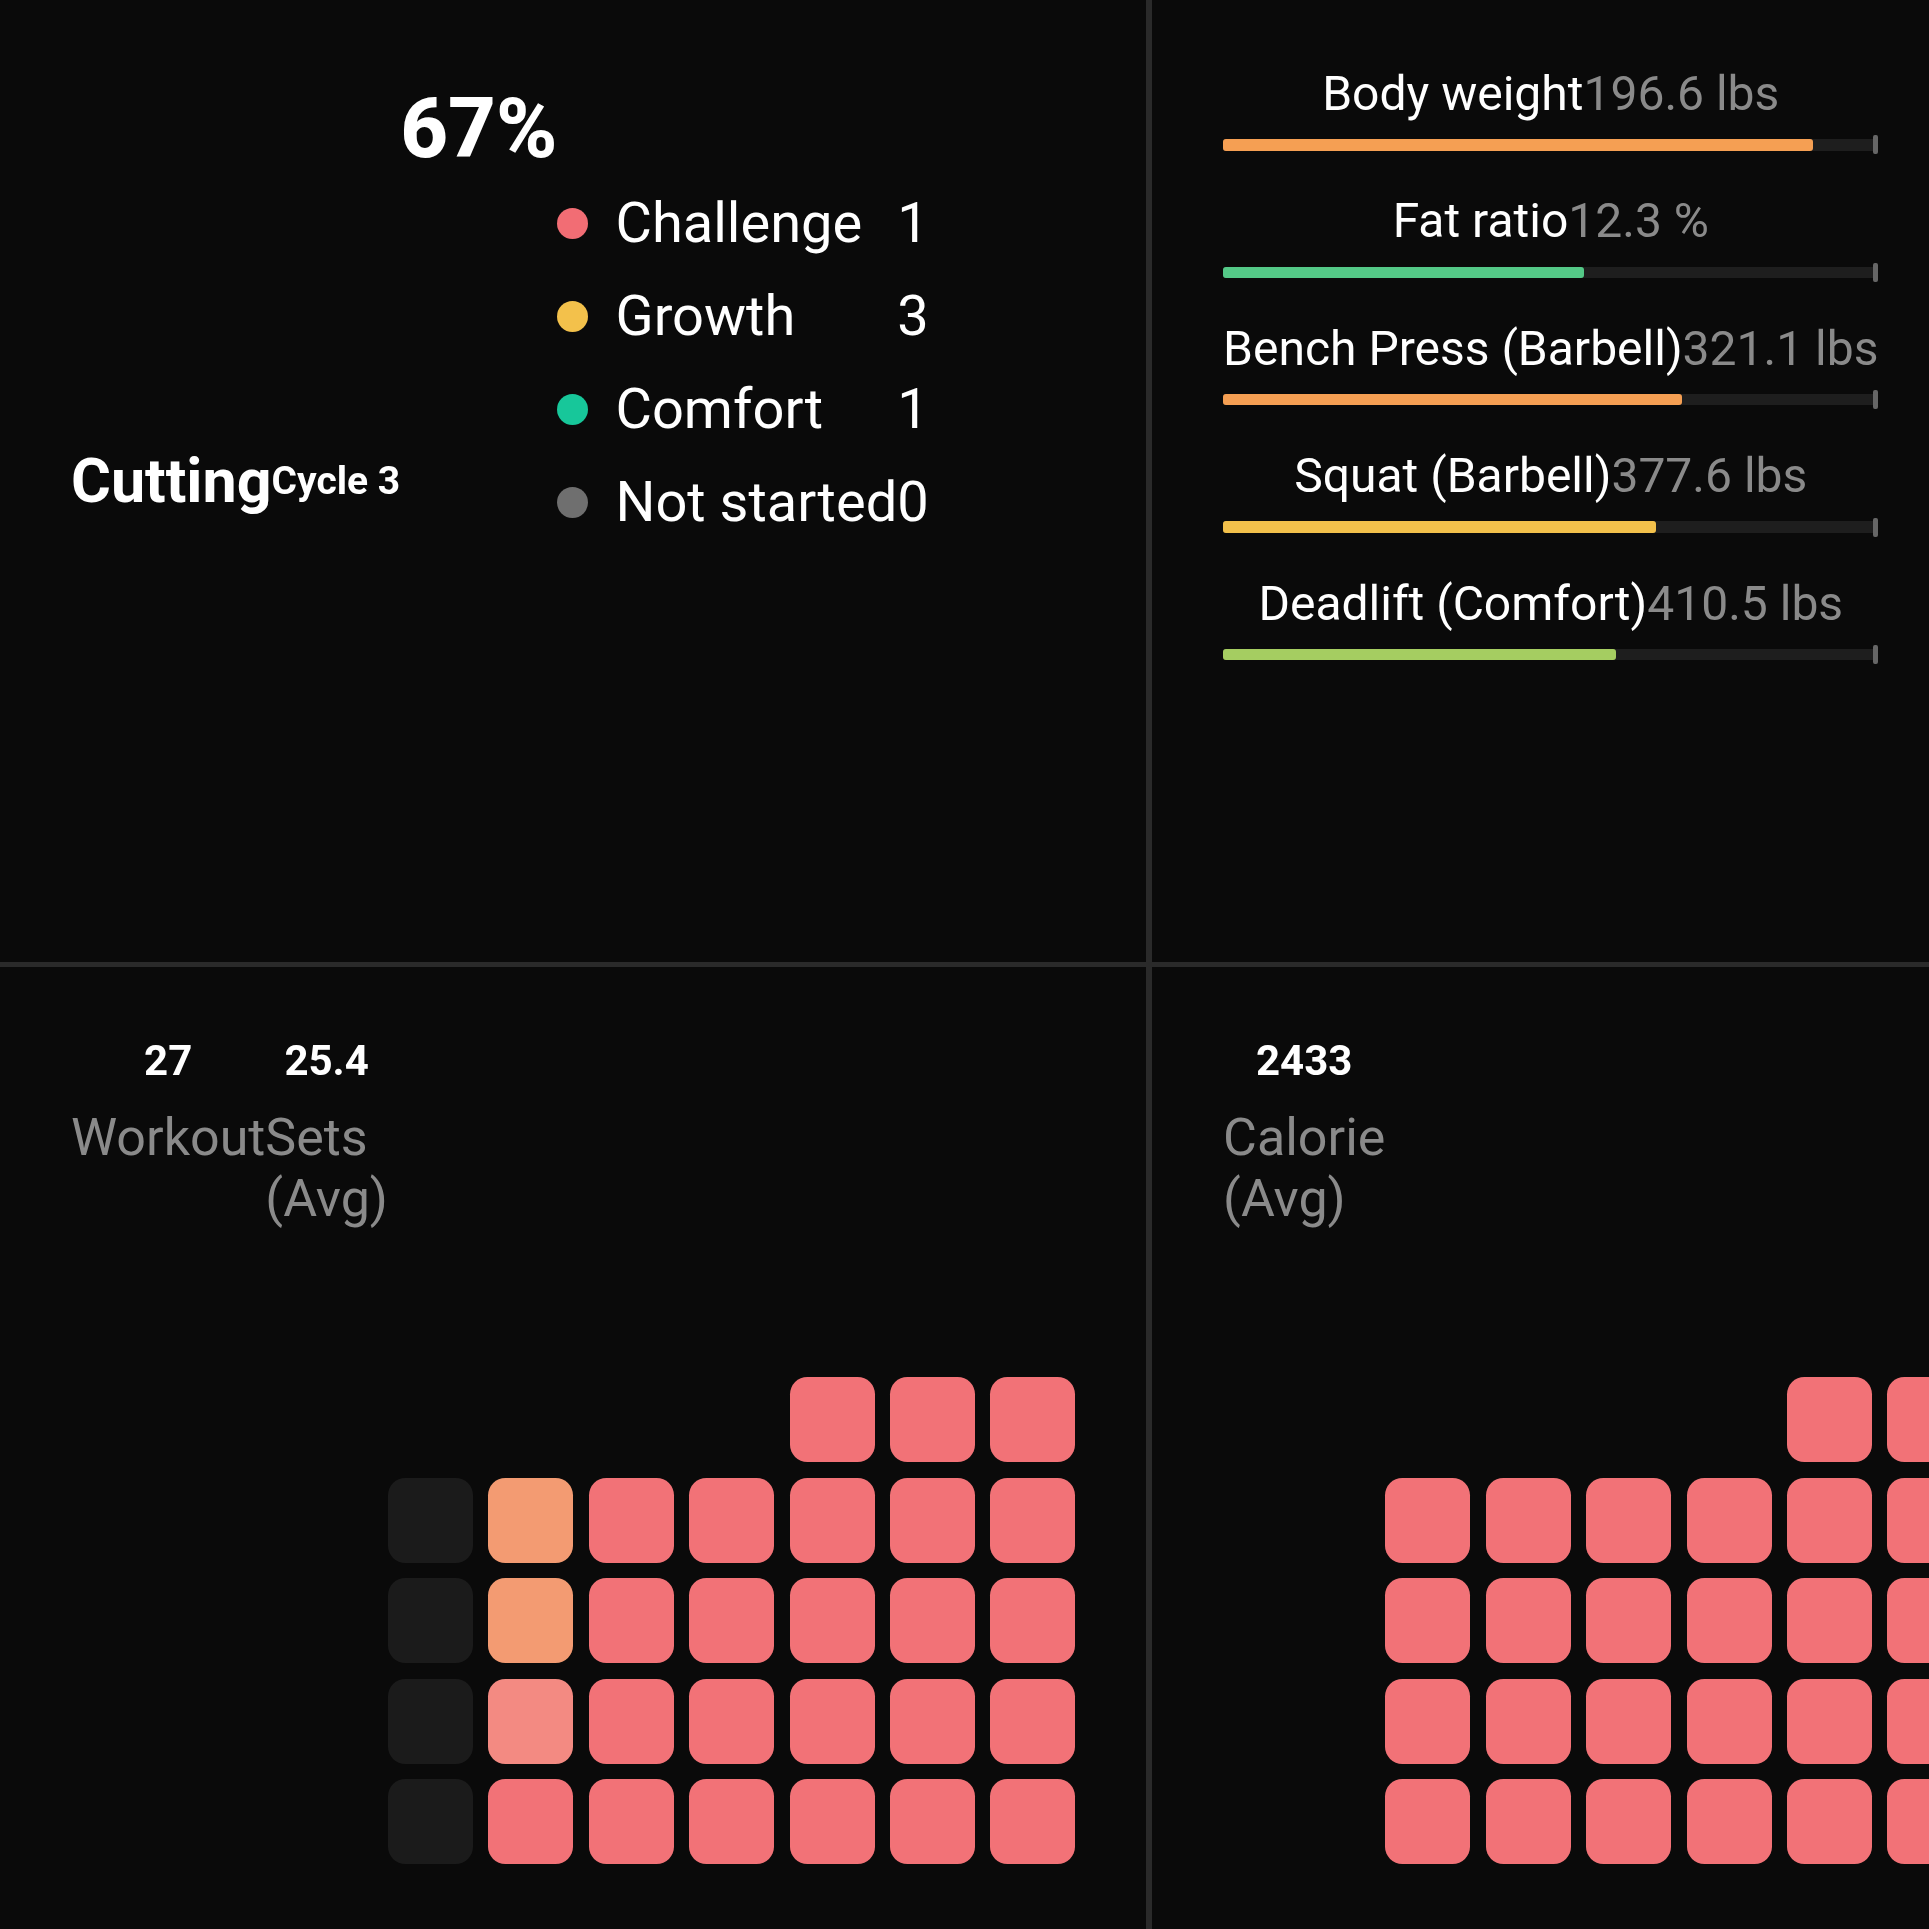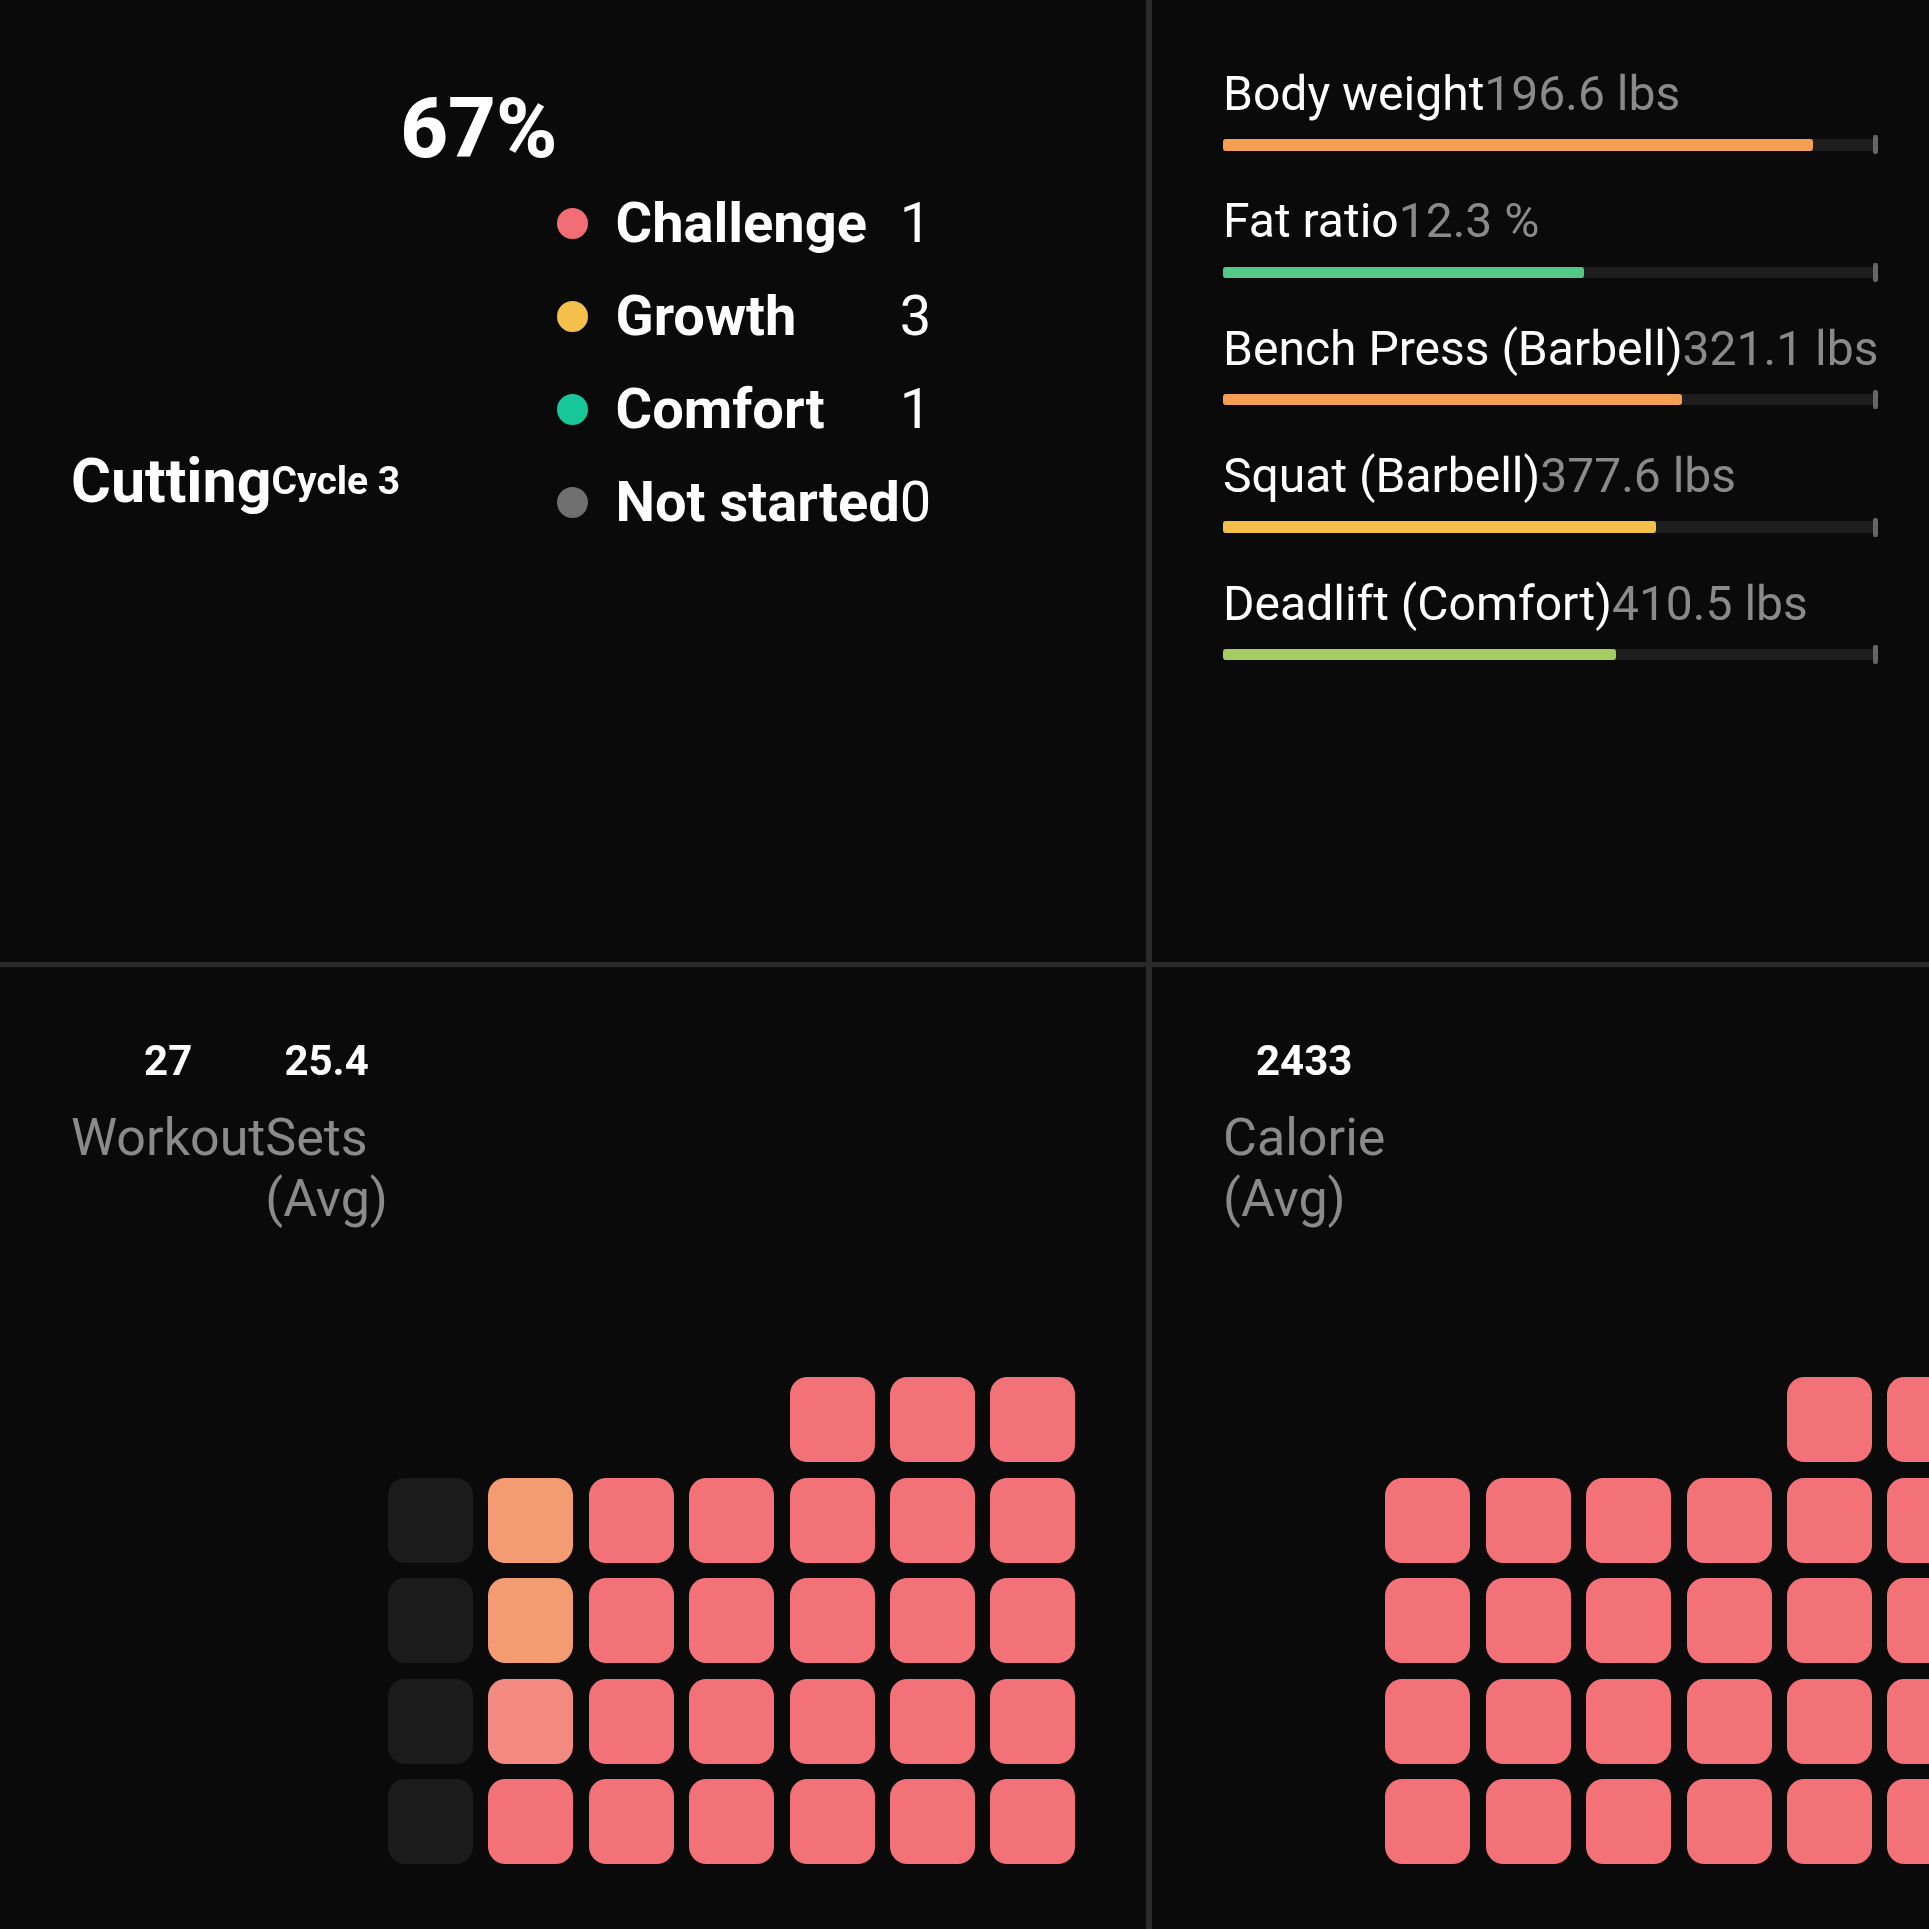--- a/index.html
+++ b/index.html
@@ -33,27 +33,27 @@
     justify-content: space-between;
     align-items: center;
   }
   .tl-title { font-size: 61px; font-weight: 700; }
   .tl-cycle { font-size: 39px; font-weight: 700; }
   .tl-percent { font-size: 83px; font-weight: 800; margin-top: 15.4px; }
   .tl-list { margin-top: 125px; display: flex; flex-direction: column; gap: 27px; }
   .tl-row { display: flex; align-items: center; justify-content: space-between; }
   .tl-left { display: flex; align-items: center; gap: 27px; }
   .dot { width: 31px; height: 31px; border-radius: 50%; display: inline-block; }
-  .tl-label { font-size: 56px; color: #fff; font-weight: 700; }
+  .tl-label { font-size: 56px; color: #fff; font-weight: 400; }
   .tl-count { font-size: 56px; color: #fff; font-weight: 400; }
 
   
   .tr-list { display: flex; flex-direction: column; gap: 38px; }
   .tr-row { display: flex; flex-direction: column; gap: 13.4px; }
-  .tr-head { display: flex; justify-content: flex-start; align-items: baseline; }
+  .tr-head { display: flex; justify-content: center; align-items: baseline; }
   .tr-name { font-size: 48px; color: #fff; }
   .tr-val { font-size: 48px; color: #8a8a8a; }
   .bar-wrap { position: relative; height: 19px; width: 100%; }
   .bar-track { position: absolute; left: 0; top: 3.8px; height: 11.5px; width: 100%; background: #1e1e1e; border-radius: 2.9px; }
   .bar-end { position: absolute; right: 0; top: 0; width: 5.8px; height: 19px; background: #666; border-radius: 1.9px; }
   .bar-fill { position: absolute; left: 0; top: 3.8px; height: 11.5px; border-radius: 2.9px; }
 
   
   .stats-row { display: flex; justify-content: space-around; margin-top: 3.8px; }
   .stat { display: flex; flex-direction: column; align-items: center; gap: 9.6px; }

